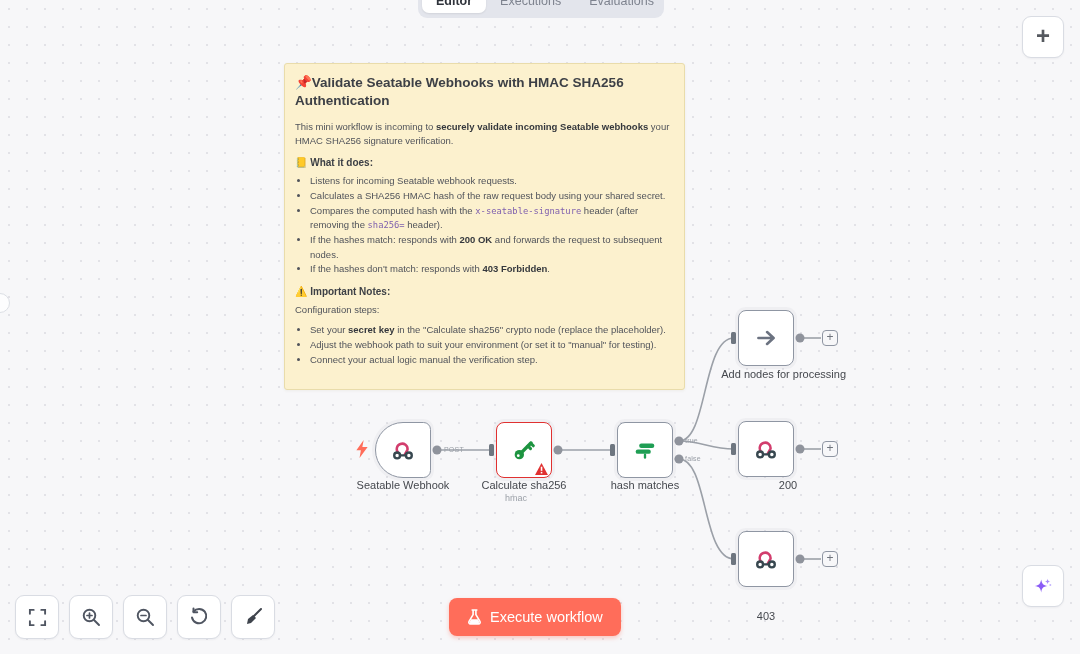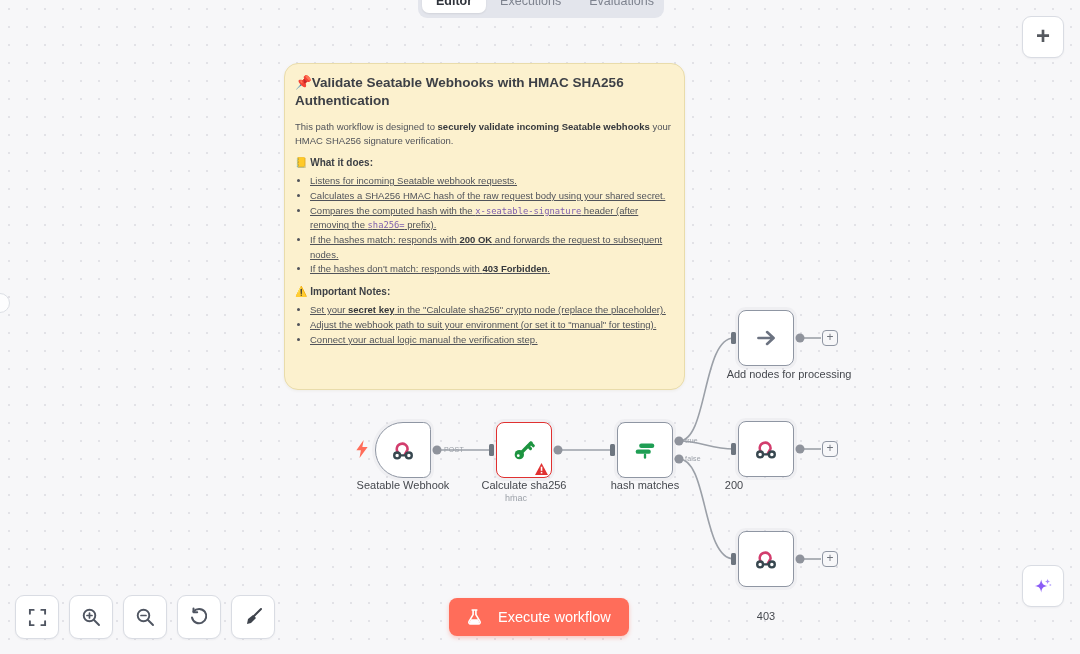--- a/index.html
+++ b/index.html
@@ -26,28 +26,28 @@
   .sq-btn {
     position:absolute; width:42px; height:42px; background:#fff;
     border:1px solid #d9dce3; border-radius:9px; display:flex; align-items:center; justify-content:center;
     box-shadow:0 1px 2px rgba(40,40,60,.05); cursor:pointer;
   }
   .plus-glyph { font-size:24px; color:#55595f; font-weight:bold; line-height:1; margin-top:-2px; }
 
   
   .sticky {
     position:absolute; left:284px; top:63px; width:401px; height:327px;
-    background:#fcf1ce; border:1px solid #e9dcab; border-radius:14px;
+    background:#fcf1ce; border:1px solid #e9dcab; border-radius:3px;
     padding:10px 12px 10px 10px; color:#50535a; box-shadow:0 1px 3px rgba(120,100,40,.07);
   }
   .sticky h1 { font-size:13.5px; line-height:1.32; color:#3d4046; font-weight:bold; margin-bottom:10px; }
   .sticky p  { font-size:9.5px; line-height:1.5; margin-bottom:9px; }
   .sticky h2 { font-size:10px; color:#3d4046; margin-bottom:6px; }
   .sticky ul { margin:0 0 9px 15px; }
-  .sticky li { font-size:9.5px; line-height:1.55;text-decoration:underline; }
+  .sticky li { font-size:9.5px; line-height:1.55; }
   .sticky b  { color:#35383d; }
   .sticky code { font-family:"DejaVu Sans Mono", monospace; font-size:8.8px; color:#7e5fae; }
 
   
   .node {
     position:absolute; width:56px; height:56px; background:#ffffff;
     border:1.7px solid #8f96a3; border-radius:8px;
     display:flex; align-items:center; justify-content:center;
     box-shadow:0 0 0 3px rgba(100,105,125,.05);
   }
@@ -74,21 +74,21 @@
     width:44px; height:44px; background:#fff; border:1px solid #d9dce3; border-radius:9px;
     display:flex; align-items:center; justify-content:center; cursor:pointer;
     box-shadow:0 1px 2px rgba(40,40,60,.05);
   }
 
   
   .execute-btn {
     position:absolute; left:449px; top:598px; height:38px; padding:0 18px;
     background:#ff6d5a; border:none; border-radius:8px; color:#fff;
     font-family:"Liberation Sans", sans-serif; font-size:14.5px;
-    display:flex; align-items:center; gap:16px; cursor:pointer;
+    display:flex; align-items:center; gap:8px; cursor:pointer;
     box-shadow:0 2px 4px rgba(255,109,90,.35);
   }
 
   .half-circle {
     position:absolute; left:-10px; top:293px; width:20px; height:20px;
     background:#fdfdfe; border:1px solid #dcdfe5; border-radius:50%;
   }
 </style>
 </head>
 <body>
@@ -131,30 +131,31 @@
     <div class="tab">Executions</div>
     <div class="tab">Evaluations</div>
   </div>
 
   <div class="sq-btn" style="left:1022px; top:16px;">
     <span class="plus-glyph">+</span>
   </div>
 
   <div class="sticky">
     <h1>📌Validate Seatable Webhooks with HMAC SHA256 Authentication</h1>
-    <p><span>This path workflow is designed to </span><b>securely validate incoming Seatable webhooks</b><span> your HMAC SHA256 signature verification.</span></p>
+    <p><span>This mini workflow is incoming to </span><b>securely validate incoming Seatable webhooks</b><span> your HMAC SHA256 signature verification.</span></p>
     <h2>📒 What it does:</h2>
     <ul>
       <li><span>Listens for incoming Seatable webhook requests.</span></li>
       <li><span>Calculates a SHA256 HMAC hash of the raw request body using your shared secret.</span></li>
-      <li><span>Compares the computed hash with the </span><code>x-seatable-signature</code><span> header (after removing the </span><code>sha256=</code><span> prefix).</span></li>
+      <li><span>Compares the computed hash with the </span><code>x-seatable-signature</code><span> header (after removing the </span><code>sha256=</code><span> header).</span></li>
       <li><span>If the hashes match: responds with </span><b>200 OK</b><span> and forwards the request to subsequent nodes.</span></li>
       <li><span>If the hashes don't match: responds with </span><b>403 Forbidden</b><span>.</span></li>
     </ul>
     <h2>⚠️ Important Notes:</h2>
+    <p style="margin-bottom:6px;">Configuration steps:</p>
     <ul>
       <li><span>Set your </span><b>secret key</b><span> in the "Calculate sha256" crypto node (replace the placeholder).</span></li>
       <li><span>Adjust the webhook path to suit your environment (or set it to "manual" for testing).</span></li>
       <li><span>Connect your actual logic manual the verification step.</span></li>
     </ul>
   </div>
 
   <svg class="bolt" style="left:354px; top:440px;" width="16" height="18" viewBox="0 0 10 16">
     <polygon points="6.5,0 0,9 4,9 2.8,16 10,6.2 5.3,6.2" fill="#ff6d5a"></polygon>
   </svg>
@@ -195,32 +196,32 @@
   </div>
   <div class="node-label" style="left:565px; top:479px;">hash matches</div>
   <span class="edge-label" style="left:685px; top:437px;">true</span>
   <span class="edge-label" style="left:685px; top:455px;">false</span>
 
   <div class="node" style="left:738px; top:310px;">
     <svg width="26" height="26" viewBox="0 0 24 24">
       <path d="M5,12 H18 M13,6.5 L19,12 L13,17.5" stroke="#6b7280" stroke-width="2.4" fill="none" stroke-linecap="round" stroke-linejoin="round"></path>
     </svg>
   </div>
-  <div class="node-label" style="left:709px; top:368px;">Add nodes for processing</div>
+  <div class="node-label" style="left:686px; top:368px;text-align:right;">Add nodes for processing</div>
   <div class="plus-btn" style="left:822px; top:330px;">+</div>
 
   <div class="node" style="left:738px; top:421px;">
     <svg width="26" height="26" viewBox="0 0 24 24">
       <path d="M7.6,14.6 A5,5 0 1 1 16.2,11.6 L13.6,16.2" stroke="#d23d6d" stroke-width="2.3" fill="none" stroke-linecap="round"></path>
       <circle cx="6.6" cy="17" r="2.7" stroke="#37474f" stroke-width="2.2" fill="none"></circle>
       <circle cx="17.4" cy="17" r="2.7" stroke="#37474f" stroke-width="2.2" fill="none"></circle>
       <path d="M9.3,17 H14.7" stroke="#37474f" stroke-width="2.2" stroke-linecap="round"></path>
     </svg>
   </div>
-  <div class="node-label" style="left:654px; top:479px;">200</div>
+  <div class="node-label" style="left:708px; top:479px;">200</div>
   <div class="plus-btn" style="left:822px; top:441px;">+</div>
 
   <div class="node" style="left:738px; top:531px;">
     <svg width="26" height="26" viewBox="0 0 24 24">
       <path d="M7.6,14.6 A5,5 0 1 1 16.2,11.6 L13.6,16.2" stroke="#d23d6d" stroke-width="2.3" fill="none" stroke-linecap="round"></path>
       <circle cx="6.6" cy="17" r="2.7" stroke="#37474f" stroke-width="2.2" fill="none"></circle>
       <circle cx="17.4" cy="17" r="2.7" stroke="#37474f" stroke-width="2.2" fill="none"></circle>
       <path d="M9.3,17 H14.7" stroke="#37474f" stroke-width="2.2" stroke-linecap="round"></path>
     </svg>
   </div>

